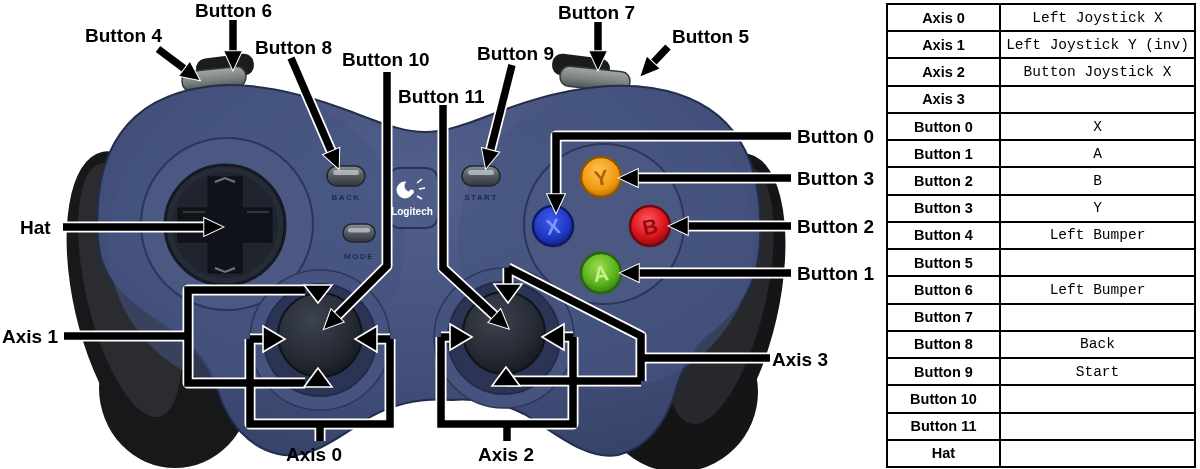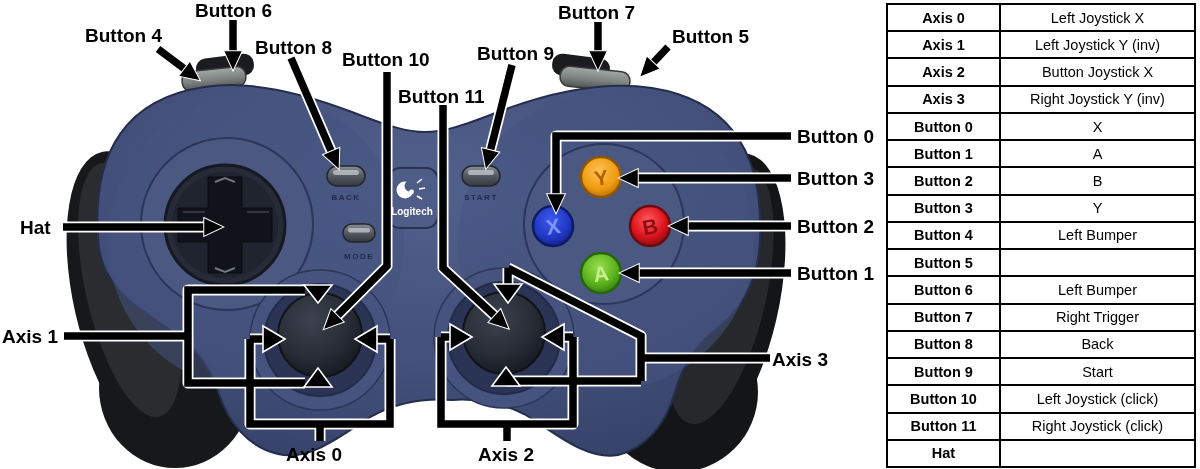--- a/index.html
+++ b/index.html
@@ -16,21 +16,21 @@
   #lbl-hat{left:20px;top:218px;}      #lbl-axis1{left:2px;top:327px;}
   #lbl-axis0{left:286px;top:445px;}   #lbl-axis2{left:478px;top:445px;}
   #lbl-axis3{left:772px;top:350px;}
   
   #map-table{position:absolute;left:886px;top:3px;width:306px;height:461px;
              border:2px solid #000;display:flex;flex-direction:column;background:#fff;}
   .tr{flex:1;display:flex;}
   .tr + .tr{border-top:2px solid #000;}
   .tc{display:flex;align-items:center;justify-content:center;font-size:14.5px;color:#000;}
   .tc.key{width:111px;border-right:2px solid #000;font-weight:bold;}
-  .tc.val{flex:1;}
+  .tc.val{flex:1;font-family:Liberation Mono, monospace;}
   
   #pad-svg{position:absolute;left:0;top:0;}
   .halo{stroke:#fff;stroke-width:11;fill:none;stroke-linejoin:round;stroke-linecap:butt;}
   .ann{stroke:#000;stroke-width:7.5;fill:none;stroke-linejoin:miter;stroke-linecap:butt;}
   .ah{fill:#000;stroke:#fff;stroke-width:1.6;}
   .engraved{font-family:"Liberation Sans",sans-serif;font-size:8px;font-weight:bold;
             letter-spacing:1.5px;fill:#1f2a4c;}
   .glyph{font-family:"Liberation Sans",sans-serif;font-weight:bold;}
 </style>
 </head>
@@ -284,21 +284,20 @@
     <div class="tr">
         <div class="tc key">Axis 1</div>
         <div class="tc val">Left Joystick Y (inv)</div>
       </div>
     <div class="tr">
         <div class="tc key">Axis 2</div>
         <div class="tc val">Button Joystick X</div>
       </div>
     <div class="tr">
         <div class="tc key">Axis 3</div>
-        <div class="tc val">Right Joystick Y (inv)</div>
       </div>
     <div class="tr">
         <div class="tc key">Button 0</div>
         <div class="tc val">X</div>
       </div>
     <div class="tr">
         <div class="tc key">Button 1</div>
         <div class="tc val">A</div>
       </div>
     <div class="tr">
@@ -315,35 +314,32 @@
       </div>
     <div class="tr">
         <div class="tc key">Button 5</div>
       </div>
     <div class="tr">
         <div class="tc key">Button 6</div>
         <div class="tc val">Left Bumper</div>
       </div>
     <div class="tr">
         <div class="tc key">Button 7</div>
-        <div class="tc val">Right Trigger</div>
       </div>
     <div class="tr">
         <div class="tc key">Button 8</div>
         <div class="tc val">Back</div>
       </div>
     <div class="tr">
         <div class="tc key">Button 9</div>
         <div class="tc val">Start</div>
       </div>
     <div class="tr">
         <div class="tc key">Button 10</div>
-        <div class="tc val">Left Joystick (click)</div>
       </div>
     <div class="tr">
         <div class="tc key">Button 11</div>
-        <div class="tc val">Right Joystick (click)</div>
       </div>
     <div class="tr">
         <div class="tc key">Hat</div>
       </div>
   </div>
 </div>
 
 </body></html>

